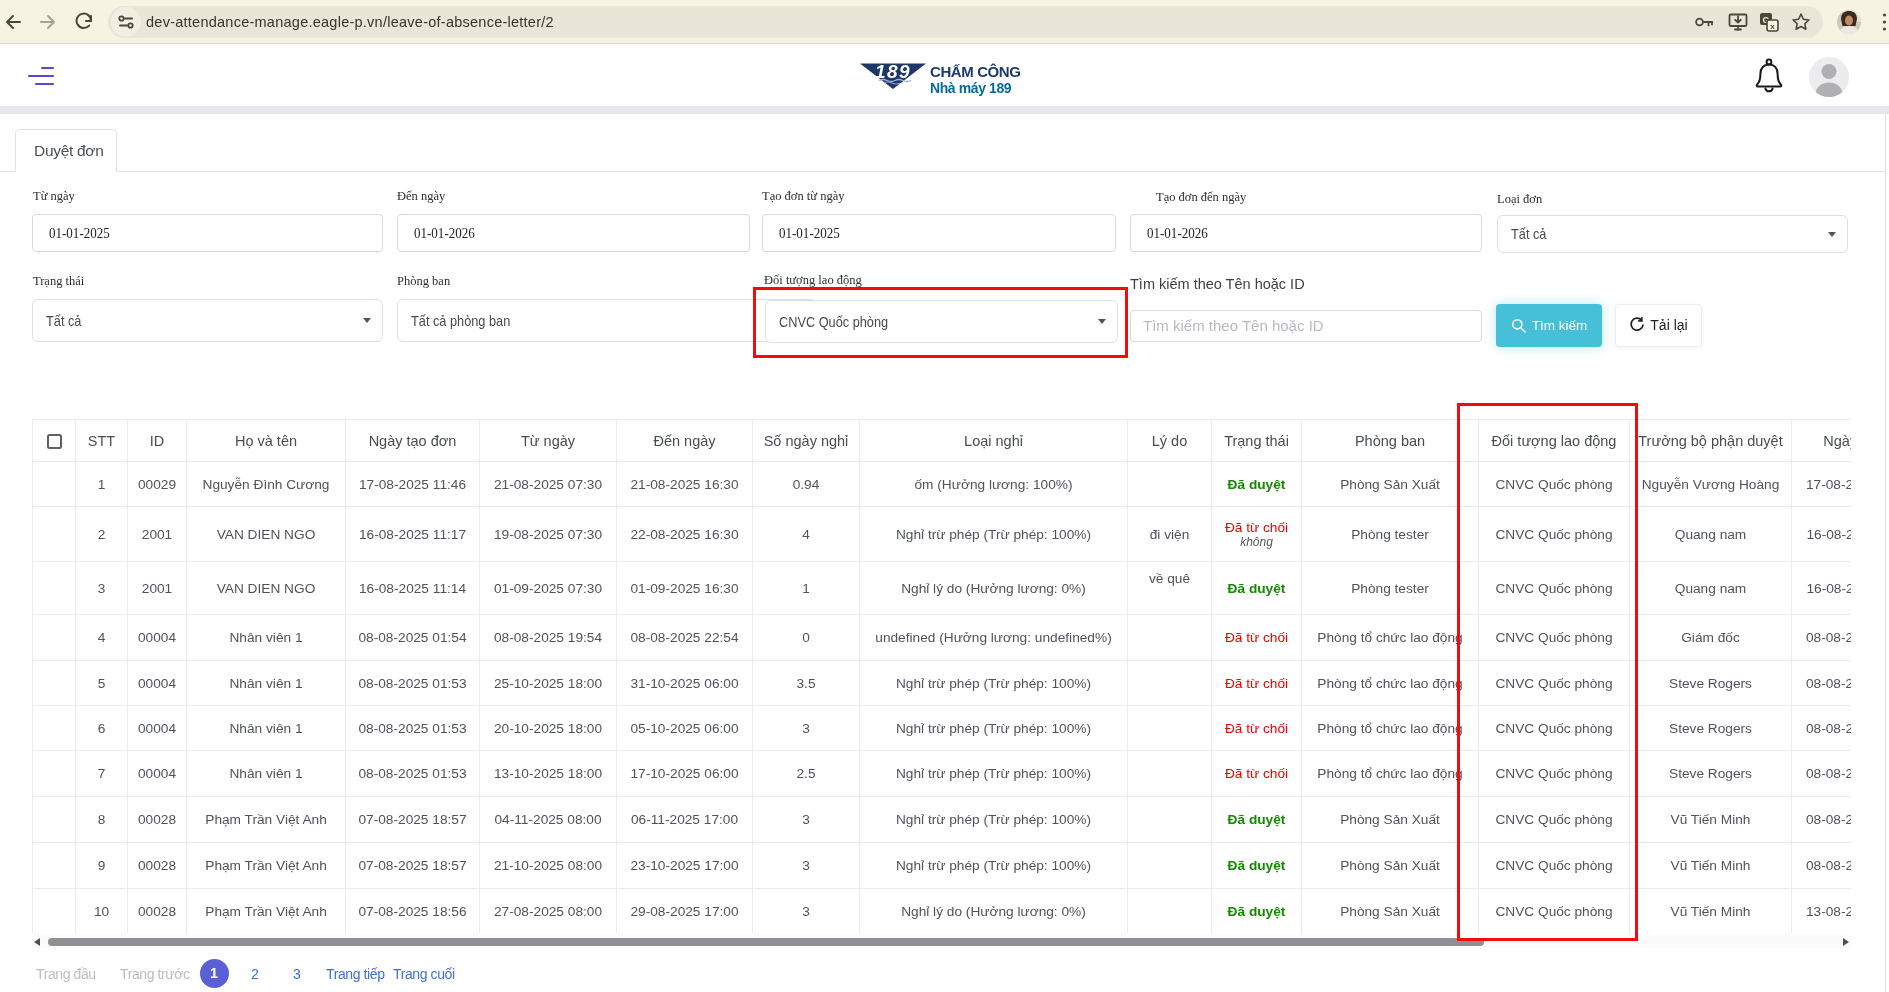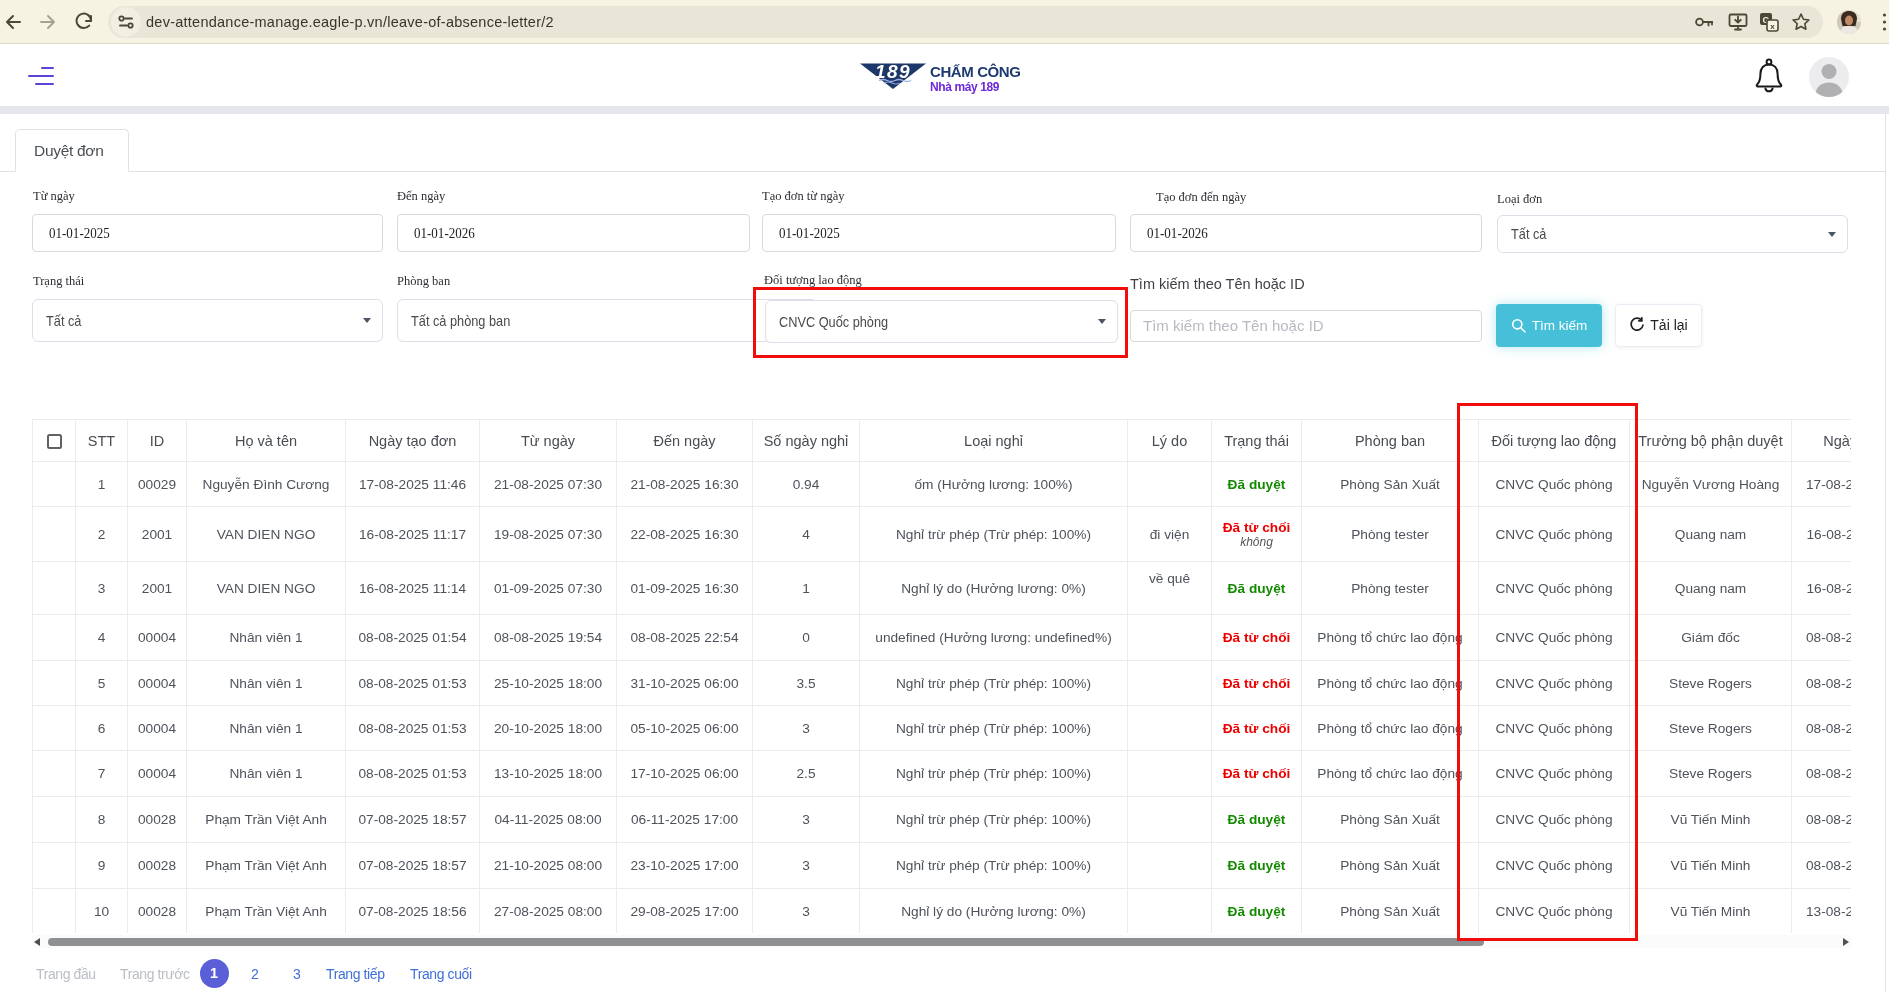--- a/index.html
+++ b/index.html
@@ -16,21 +16,21 @@
   border-radius:50%; background:#f2efe2; }
 #url { position:absolute; left:146px; top:14px; font-size:14.5px; color:#38362a;
   letter-spacing:0.25px; }
 
 #appbar { position:absolute; left:0; top:45px; width:1889px; height:61px; background:#fff; }
 .hline { position:absolute; height:2.4px; border-radius:2px; background:#5a45d5; }
 #band { position:absolute; left:0; top:106px; width:1889px; height:8px; background:#e5e7ed; }
 #content { position:absolute; left:0; top:114px; width:1886px; height:878px;
   background:#fff; border-right:1px solid #dee2e6; }
 
-#tab { position:absolute; left:15px; top:129px; width:114px; height:43px;
+#tab { position:absolute; left:15px; top:129px; width:102px; height:43px;
   background:#fff; border:1px solid #dee2e6; border-bottom:none;
   border-radius:5px 5px 0 0; color:#4a4f55; font-size:15.5px; line-height:41px;
   letter-spacing:-0.3px; padding-left:18px; z-index:3; }
 #tabline { position:absolute; left:0; top:171px; width:1886px; height:1px;
   background:#dee2e6; z-index:2; }
 
 .lbl { position:absolute; font-family:"Liberation Serif",serif; font-size:12.5px;
   color:#2d2d33; }
 .inp { position:absolute; height:38px; border:1px solid #d9d9d9; border-radius:4px;
   background:#fff; font-family:"Liberation Serif",serif; font-size:15.5px; color:#222;
@@ -44,21 +44,21 @@
   border-top:5.5px solid #4b5563; }
 
 #tblwrap { position:absolute; left:32px; top:419px; width:1819px; height:514px;
   overflow:hidden; }
 table { border-collapse:collapse; table-layout:fixed; width:1896px; }
 th,td { border:1px solid #e9ebee; text-align:center; vertical-align:middle;
   overflow:hidden; white-space:nowrap; }
 th { font-size:14.5px; color:#484d53; font-weight:normal; }
 td { font-size:13.7px; color:#4e535b; }
 .ok { color:#138a00; font-weight:bold; }
-.no { color:#ef0000; font-weight:bold; }
+.no { color:#ef0000; font-weight:normal; }
 
 .redrect { position:absolute; border:3px solid #f20d0d; z-index:5; }
 
 .pg { position:absolute; top:966px; font-size:14px; letter-spacing:-0.4px; }
 .pgray { color:#b9bdc4; } .pblue { color:#3f6fd8; }
 </style>
 </head>
 <body>
 <div id="chrome">
   <div id="pill"></div>
@@ -126,21 +126,21 @@
   <div class="hline" style="left:40.8px; top:21.8px; width:13.2px;"></div>
   <div class="hline" style="left:27.9px; top:29.8px; width:26.2px;"></div>
   <div class="hline" style="left:35px;   top:37.7px; width:19px;"></div>
   <svg class="abs" style="left:860px; top:18px;" width="66" height="27" viewBox="0 0 66 27">
     <polygon points="0,0.5 66,0.5 33,26" fill="#1d3768"></polygon>
     <text x="33" y="15" font-size="19" font-family="Liberation Sans" font-weight="bold" font-style="italic" fill="#ffffff" text-anchor="middle" letter-spacing="1.5">189</text>
     <path d="M19 17.5 q4 -2 8 0 t8 0 t8 0 t8 0" fill="none" stroke="#9db0e4" stroke-width="1.3"></path>
     <path d="M24 20 q4 -2 8 0 t8 0" fill="none" stroke="#8fa3e0" stroke-width="1.2"></path>
   </svg>
   <div class="abs" style="left:930px; top:17.5px; font-size:15px; font-weight:bold; color:#1d3a70; letter-spacing:-0.4px;">CHẤM CÔNG</div>
-  <div class="abs" style="left:930px; top:35px; font-size:12px; font-weight:bold; color:#6d28d9; letter-spacing:-0.4px;">Nhà máy 189</div>
+  <div class="abs" style="left:930px; top:35px; font-size:14px; font-weight:bold; color:#0369a1; letter-spacing:-0.4px;">Nhà máy 189</div>
   <svg class="abs" style="left:1754px; top:13px;" width="30" height="36" viewBox="0 0 30 36" fill="none" stroke="#1a1a1a" stroke-width="2" stroke-linecap="round" stroke-linejoin="round">
     <circle cx="15" cy="4" r="2.4"></circle>
     <path d="M15 6.5c-5.2 0-8.6 3.6-8.6 9.5 0 6.5-1.6 9-3.4 10.8-.6.6-.2 1.7.7 1.7h22.6c.9 0 1.3-1.1.7-1.7-1.8-1.8-3.4-4.3-3.4-10.8 0-5.9-3.4-9.5-8.6-9.5z"></path>
     <path d="M11.4 30.5a3.7 3.7 0 0 0 7.2 0"></path>
   </svg>
   <svg class="abs" style="left:1809px; top:12px;" width="40" height="40" viewBox="0 0 40 40">
     <defs>
         <clipPath id="apc">
           <circle cx="20" cy="20" r="20"></circle>
         </clipPath>
@@ -411,13 +411,13 @@
   <div class="abs" style="right:2px; top:3px; width:0; height:0; border-top:4px solid transparent; border-bottom:4px solid transparent; border-left:6px solid #505050;"></div>
   <div class="abs" style="left:16px; top:2.5px; width:1436px; height:8.5px; border-radius:4.5px; background:#8f9093;"></div>
 </div>
 
 <div class="pg pgray" style="left:36px;">Trang đầu</div>
 <div class="pg pgray" style="left:120px;">Trang trước</div>
 <div class="abs" style="left:199.5px; top:958.5px; width:29px; height:29px; border-radius:50%; background:#5a5fd8; color:#fff; font-size:14.5px; font-weight:bold; text-align:center; line-height:29px;">1</div>
 <div class="pg pblue" style="left:251px;">2</div>
 <div class="pg pblue" style="left:293px;">3</div>
 <div class="pg pblue" style="left:326px;">Trang tiếp</div>
-<div class="pg pblue" style="left:410px;">Trang cuối</div>
+<div class="pg pblue" style="left:393px;">Trang cuối</div>
 
 </body></html>

